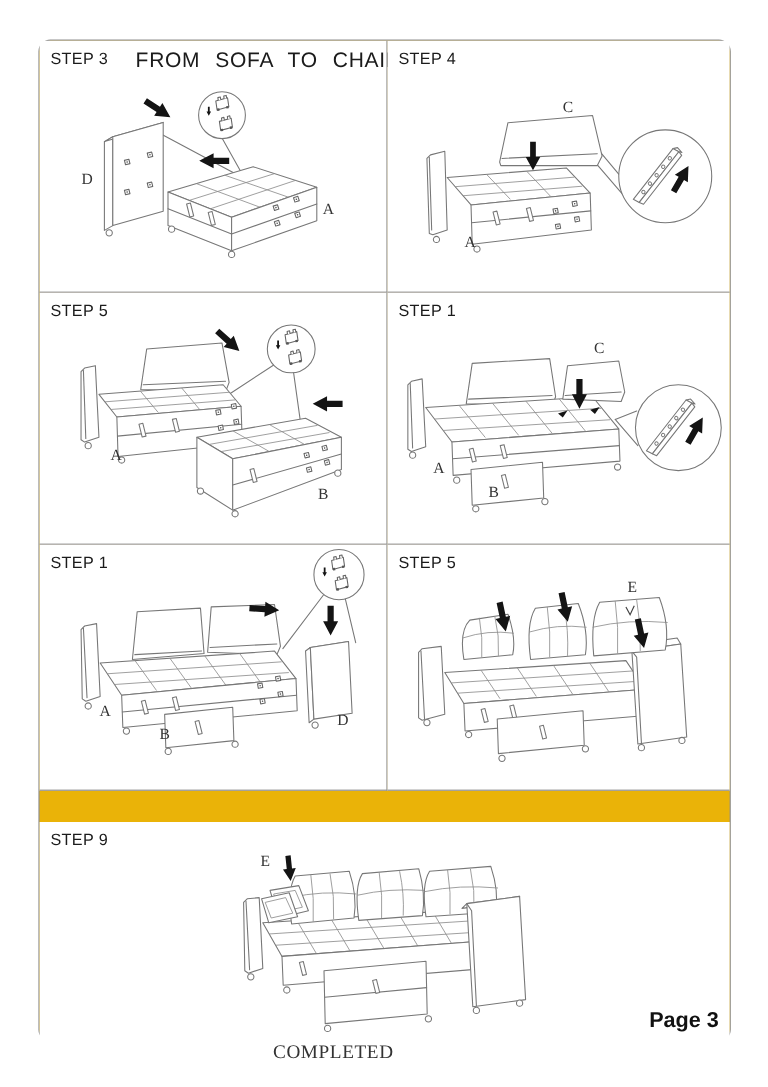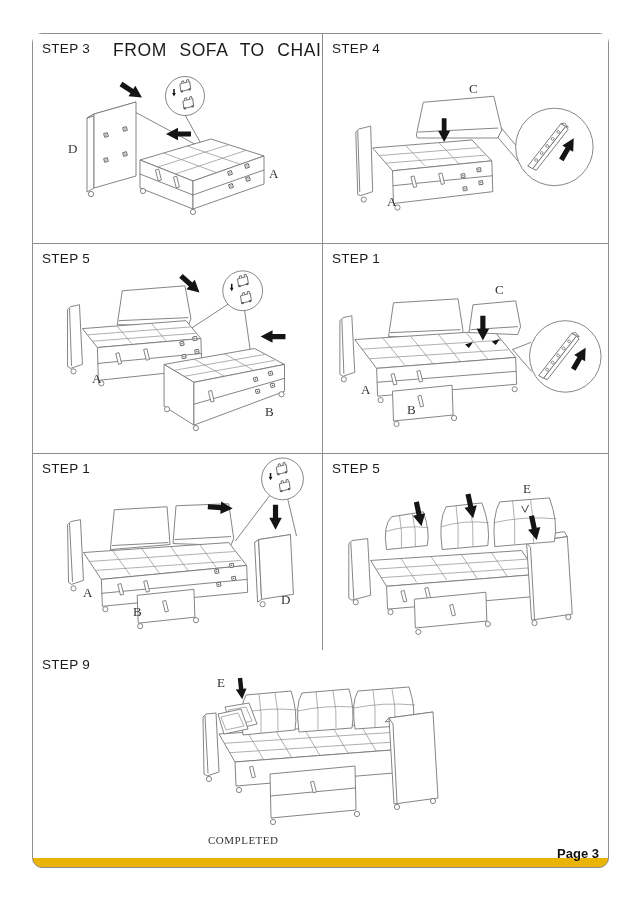--- a/index.html
+++ b/index.html
@@ -4,22 +4,22 @@
 <style>
   html,body{margin:0;padding:0;background:#fff;}
   body{width:640px;height:906px;position:relative;font-family:"Liberation Sans",sans-serif;}
   .sheet{position:absolute;left:32px;top:33px;width:575px;height:833px;border:1px solid #8f8f8f;border-radius:10px;background:#eab308;}
   .cell{position:absolute;background:#fff;}
   .bR{border-right:1px solid #8f8f8f;}
   .bB{border-bottom:1px solid #8f8f8f;}
   .step{position:absolute;top:7px;left:9px;font-size:13.5px;color:#1b1b1b;letter-spacing:.3px;}
   .title{position:absolute;top:6px;left:80px;font-size:17.5px;color:#1b1b1b;letter-spacing:.6px;word-spacing:7px;white-space:nowrap;}
   .plabel{position:absolute;font-family:"Liberation Serif",serif;font-size:13px;color:#333;}
-  .completed{position:absolute;left:175px;top:184px;width:120px;text-align:left;font-family:"Liberation Serif",serif;font-size:11px;letter-spacing:.5px;color:#333;}
-  .pagenum{position:absolute;right:9px;bottom:6px;font-size:13px;font-weight:bold;color:#111;}
+  .completed{position:absolute;left:175px;top:184px;width:120px;text-align:right;font-family:"Liberation Serif",serif;font-size:16px;letter-spacing:.5px;color:#333;}
+  .pagenum{position:absolute;right:9px;bottom:6px;font-size:18px;font-weight:bold;color:#111;}
   svg.art{position:absolute;left:0;top:0;width:100%;height:100%;}
   .ln{stroke:#777;stroke-width:.9;fill:none;stroke-linecap:round;stroke-linejoin:round;}
   .f{fill:#fff;stroke:#777;stroke-width:.9;stroke-linejoin:round;}
   .gl{stroke:#8d8d8d;stroke-width:.7;fill:none;}
   .blk{fill:#141414;stroke:none;}
   .cl{fill:#fff;stroke:#666;stroke-width:.9;stroke-linejoin:round;}
   .cf{fill:#555;stroke:none;}
   .rl{fill:#fff;stroke:#777;stroke-width:.9;stroke-linejoin:round;}
   .rh{fill:none;stroke:#777;stroke-width:.8;}
 </style>
@@ -326,21 +326,21 @@
       </g>
       <use href="#arr" transform="translate(94,48) rotate(78)"></use>
       <use href="#arr" transform="translate(146,40) rotate(78)"></use>
       <use href="#arr" transform="translate(210,62) rotate(78)"></use>
       <path d="M200,52 l3.5,6.5 l3.5,-7.5" stroke="#444" fill="none" stroke-width="1"></path>
     </svg>
     <span class="step">STEP 5</span>
     <span class="plabel" style="left:200px;top:27px;">E</span>
   </div>
 
-  <div class="cell" style="left:0;top:616px;width:575px;height:208px;">
+  <div class="cell" style="left:0;top:651px;width:575px;height:208px;">
     <svg class="art" viewBox="0 0 575 208">
       <g>
         <path class="f" d="M170,67 L173,64 L183,63 L186,122 L174,126 L171,124 Z"></path>
         <path class="ln" d="M172,66 L175,123"></path>
         <path class="f" d="M186,84 L356,73 L372,99 L202,112 Z"></path>
         <path class="gl" d="M214.4,82.2 L230.4,109.2 M242.6,80.3 L258.6,107.3 M271,78.5 L287,105.5 M299.4,76.7 L315.4,103.7 M327.6,74.8 L343.6,101.8 M191.3,93.3 L361.3,82.3 M196.7,102.7 L366.7,91.7"></path>
         <path class="f" d="M202,112 L372,99 L373,122 L203,136 Z"></path>
         <use href="#strap" transform="translate(218,117)"></use>
         <path class="f" d="M237,124 L322,116 L323,160 L238,168 Z"></path>
         <path class="ln" d="M237.5,146 L322.5,138"></path>

